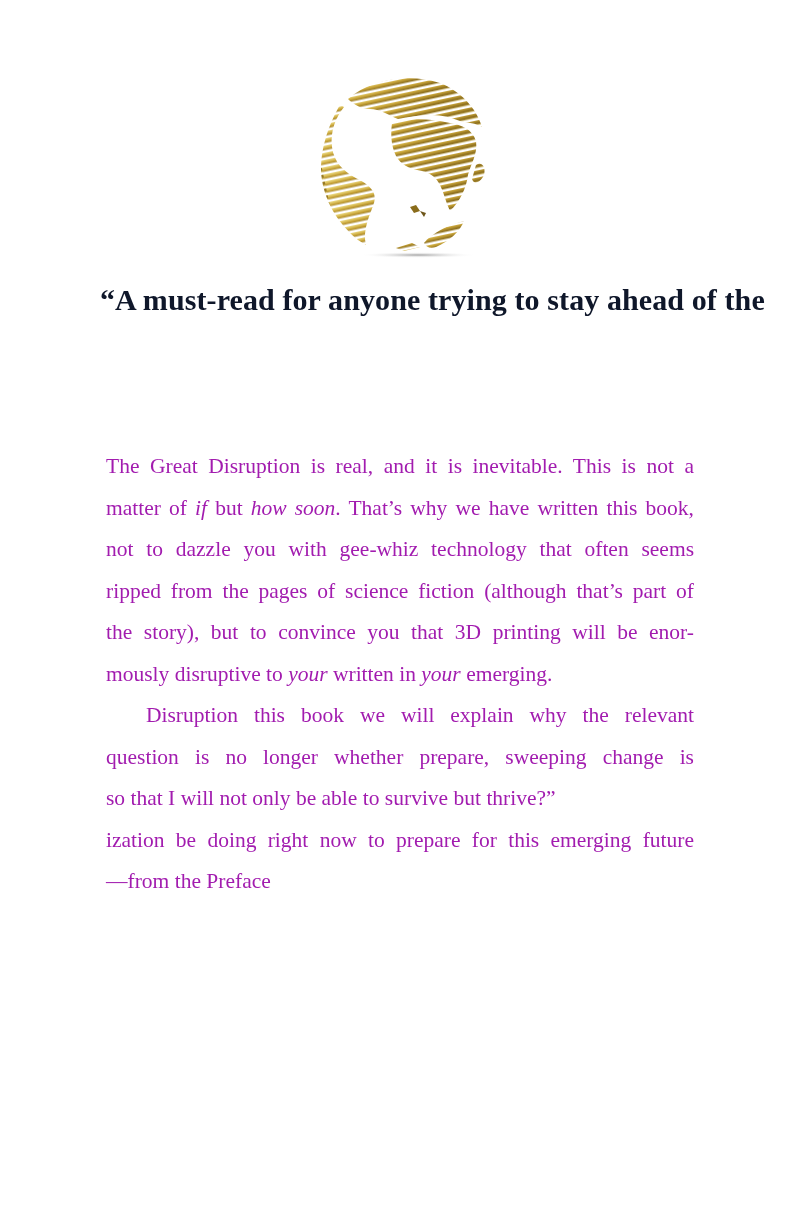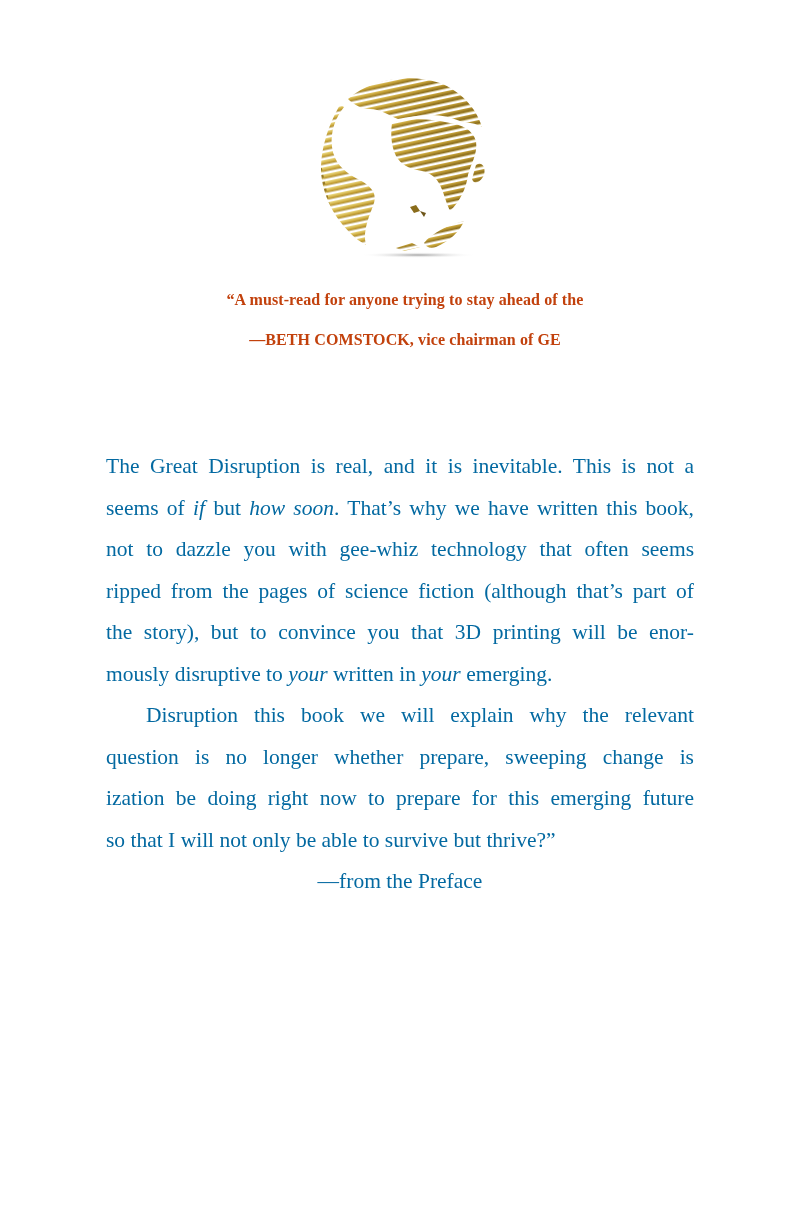--- a/index.html
+++ b/index.html
@@ -27,54 +27,54 @@
       width: 200px;
       height: 200px;
     }
     .globe-wrap svg { display: block; }
     .blurb {
       position: absolute;
       left: 100px;
       top: 280px;
       width: 610px;
       text-align: center;
-      color: #c2410c;
+      color: #0f172a;
       font-weight: bold;
-      font-size: 16px;
+      font-size: 30px;
       line-height: 40px;
       letter-spacing: 0.1px;
     }
     .blurb .line { display: block; white-space: nowrap; }
     .body-text {
       position: absolute;
       left: 106px;
       top: 446px;
       width: 588px;
-      color: #0369a1;
+      color: #a21caf;
       font-size: 21.5px;
       line-height: 41.5px;
     }
     .para {
       margin: 0;
       text-align: justify;
     }
     .para .ln {
       display: block;
       text-align: justify;
       text-align-last: justify;
       white-space: nowrap;
     }
     .para .ln.last {
       text-align-last: left;
     }
     .para .ln.indent {
       padding-left: 40px;
     }
     .attribution {
-      text-align: center;
+      text-align: left;
       display: block;
     }
     em { font-style: italic; }
   </style>
 </head>
 <body>
 
 <div class="page">
 
   <div class="globe-wrap">
@@ -112,34 +112,33 @@
 
       <path d="M96 183 L112 178 L120 182 L104 186 Z" fill="url(#stripePat)"></path>
 
       <path d="M110 142 L116 140 L120 146 L114 148 Z" fill="#8a6c1c"></path>
       <path d="M120 146 L126 148 L124 152 Z" fill="#6e561a"></path>
     </svg>
   </div>
 
   <div class="blurb">
     <span class="line">“A must-read for anyone trying to stay ahead of the</span>
-    <span class="line">—BETH COMSTOCK, vice chairman of GE</span>
   </div>
 
   <div class="body-text">
     <div class="para">
       <span class="ln">The Great Disruption is real, and it is inevitable. This is not a</span>
-      <span class="ln"><span>seems of </span><em>if</em><span> but </span><em>how soon</em><span>. That’s why we have written this book,</span></span>
+      <span class="ln"><span>matter of </span><em>if</em><span> but </span><em>how soon</em><span>. That’s why we have written this book,</span></span>
       <span class="ln">not to dazzle you with gee-whiz technology that often seems</span>
       <span class="ln">ripped from the pages of science fiction (although that’s part of</span>
       <span class="ln">the story), but to convince you that 3D printing will be enor-</span>
       <span class="ln last"><span>mously disruptive to </span><em>your</em><span> written in </span><em>your</em><span> emerging.</span></span>
     </div>
     <div class="para">
       <span class="ln indent">Disruption this book we will explain why the relevant</span>
       <span class="ln">question is no longer whether prepare, sweeping change is</span>
+      <span class="ln last">so that I will not only be able to survive but thrive?”</span>
       <span class="ln">ization be doing right now to prepare for this emerging future</span>
-      <span class="ln last">so that I will not only be able to survive but thrive?”</span>
     </div>
     <span class="attribution">—from the Preface</span>
   </div>
 
 </div>
 
 </body></html>

